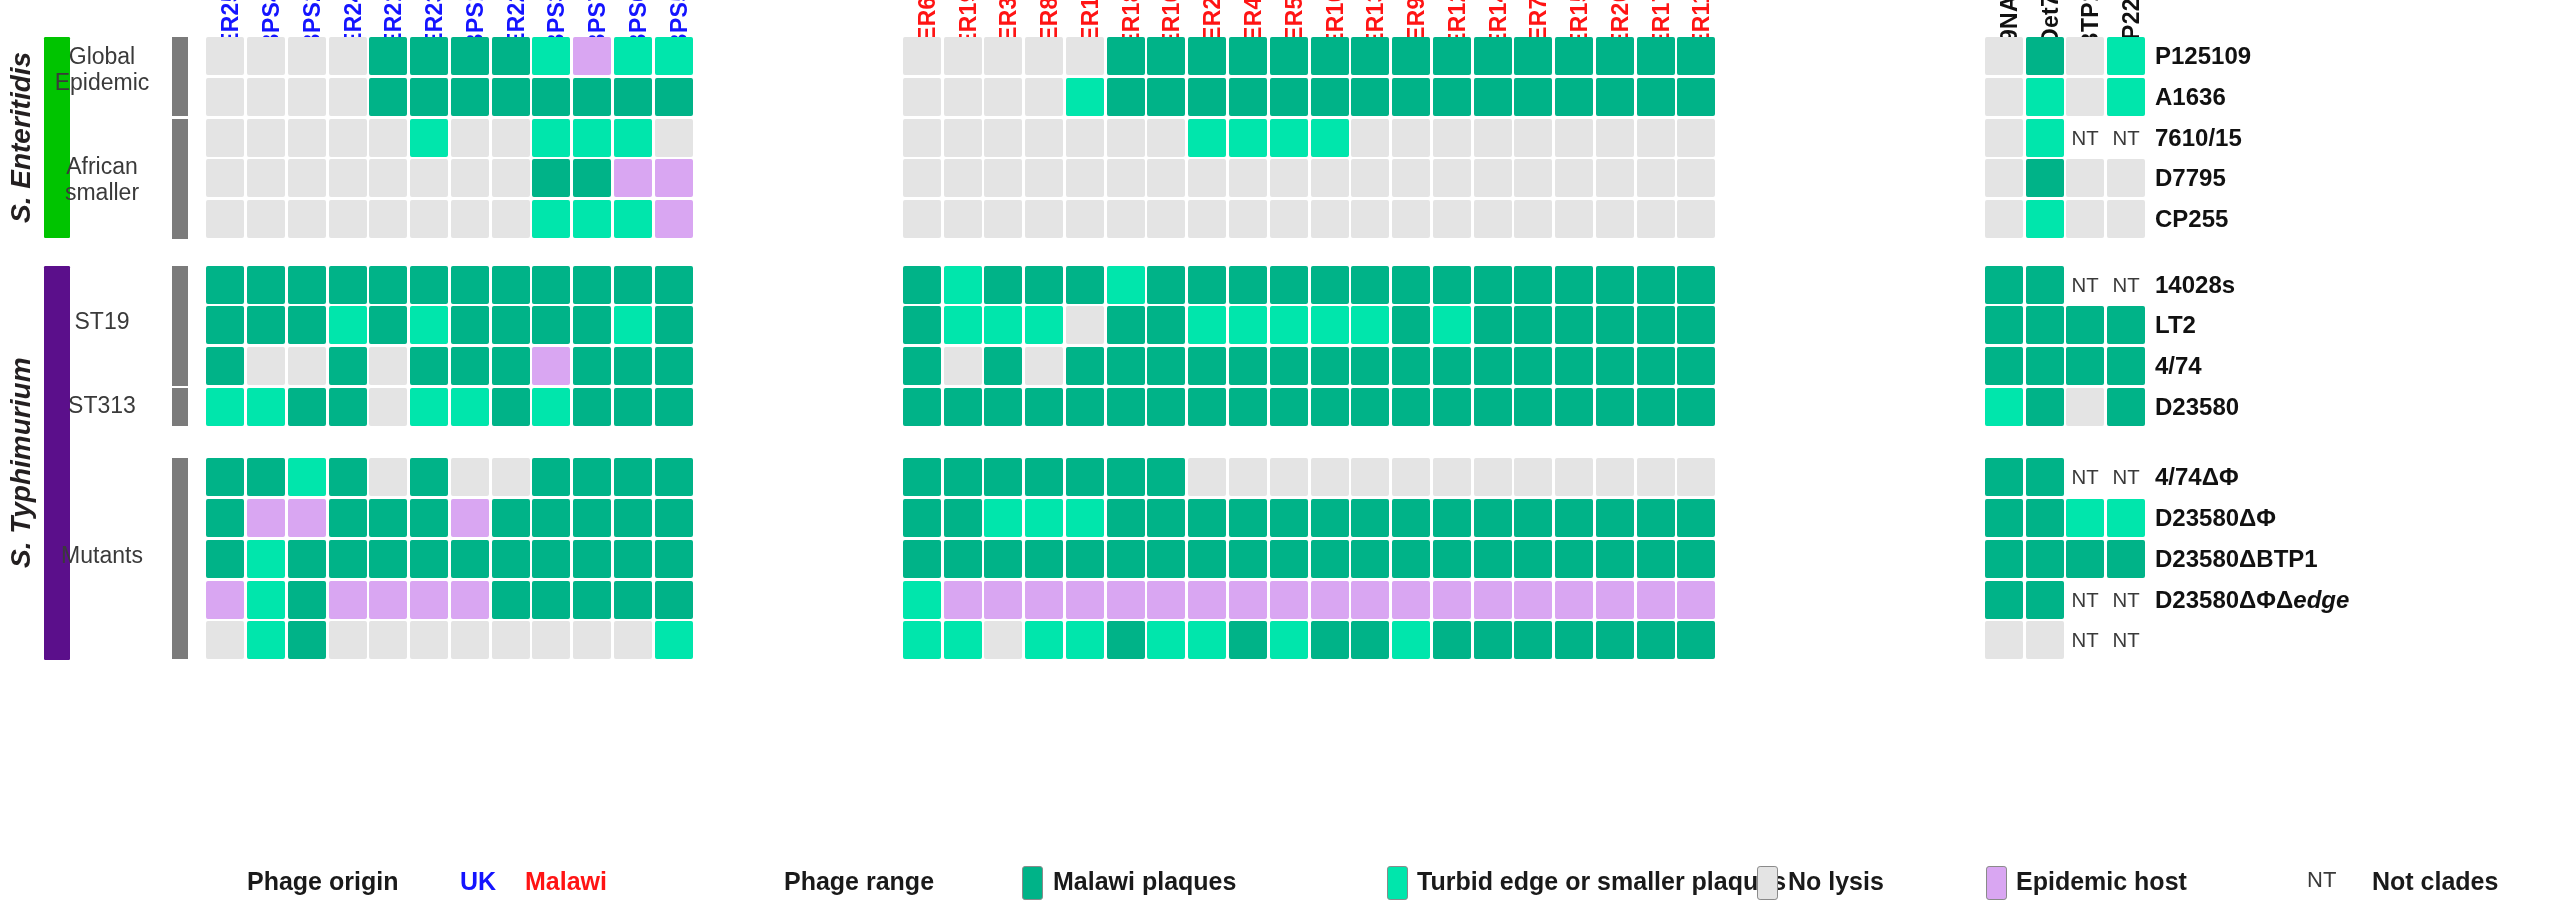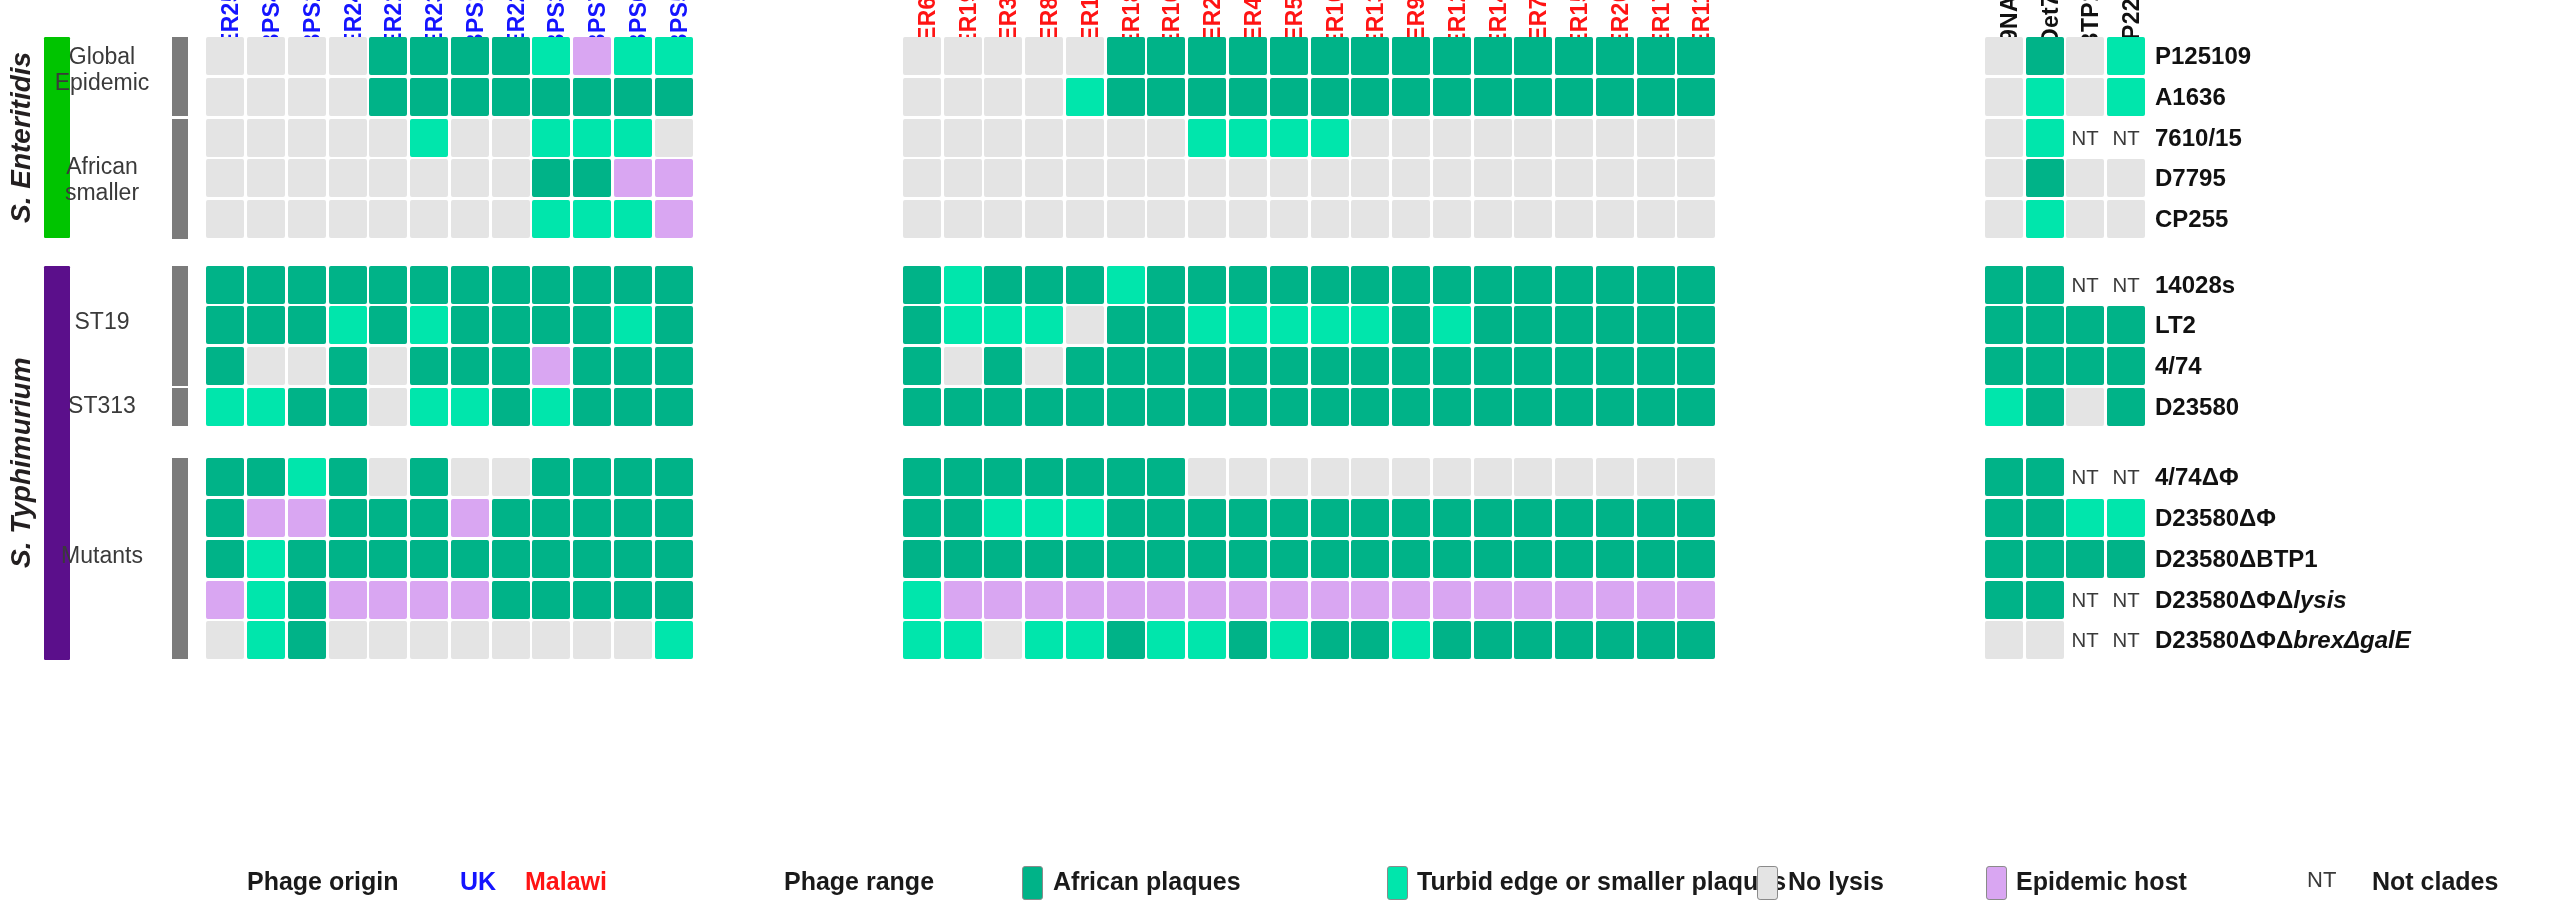--- a/index.html
+++ b/index.html
@@ -575,21 +575,21 @@
     <div class="cell" style="left: 1474px; top: 581px; width: 38px; height: 38px; background: rgb(217, 166, 242);"></div>
     <div class="cell" style="left: 1514px; top: 581px; width: 38px; height: 38px; background: rgb(217, 166, 242);"></div>
     <div class="cell" style="left: 1555px; top: 581px; width: 38px; height: 38px; background: rgb(217, 166, 242);"></div>
     <div class="cell" style="left: 1596px; top: 581px; width: 38px; height: 38px; background: rgb(217, 166, 242);"></div>
     <div class="cell" style="left: 1637px; top: 581px; width: 38px; height: 38px; background: rgb(217, 166, 242);"></div>
     <div class="cell" style="left: 1677px; top: 581px; width: 38px; height: 38px; background: rgb(217, 166, 242);"></div>
     <div class="cell" style="left: 1985px; top: 581px; width: 38px; height: 38px; background: rgb(0, 179, 136);"></div>
     <div class="cell" style="left: 2026px; top: 581px; width: 38px; height: 38px; background: rgb(0, 179, 136);"></div>
     <div class="nt" style="left: 2066px; top: 581px; width: 38px; height: 38px;">NT</div>
     <div class="nt" style="left: 2107px; top: 581px; width: 38px; height: 38px;">NT</div>
-    <div class="rowname" style="left: 2155px; top: 581px; height: 38px;">D23580ΔΦΔ<i>lysis</i></div>
+    <div class="rowname" style="left: 2155px; top: 581px; height: 38px;">D23580ΔΦΔ<i>edge</i></div>
     <div class="cell" style="left: 206px; top: 621px; width: 38px; height: 38px; background: rgb(228, 228, 228);"></div>
     <div class="cell" style="left: 247px; top: 621px; width: 38px; height: 38px; background: rgb(0, 230, 172);"></div>
     <div class="cell" style="left: 288px; top: 621px; width: 38px; height: 38px; background: rgb(0, 179, 136);"></div>
     <div class="cell" style="left: 329px; top: 621px; width: 38px; height: 38px; background: rgb(228, 228, 228);"></div>
     <div class="cell" style="left: 369px; top: 621px; width: 38px; height: 38px; background: rgb(228, 228, 228);"></div>
     <div class="cell" style="left: 410px; top: 621px; width: 38px; height: 38px; background: rgb(228, 228, 228);"></div>
     <div class="cell" style="left: 451px; top: 621px; width: 38px; height: 38px; background: rgb(228, 228, 228);"></div>
     <div class="cell" style="left: 492px; top: 621px; width: 38px; height: 38px; background: rgb(228, 228, 228);"></div>
     <div class="cell" style="left: 532px; top: 621px; width: 38px; height: 38px; background: rgb(228, 228, 228);"></div>
     <div class="cell" style="left: 573px; top: 621px; width: 38px; height: 38px; background: rgb(228, 228, 228);"></div>
@@ -612,30 +612,29 @@
     <div class="cell" style="left: 1474px; top: 621px; width: 38px; height: 38px; background: rgb(0, 179, 136);"></div>
     <div class="cell" style="left: 1514px; top: 621px; width: 38px; height: 38px; background: rgb(0, 179, 136);"></div>
     <div class="cell" style="left: 1555px; top: 621px; width: 38px; height: 38px; background: rgb(0, 179, 136);"></div>
     <div class="cell" style="left: 1596px; top: 621px; width: 38px; height: 38px; background: rgb(0, 179, 136);"></div>
     <div class="cell" style="left: 1637px; top: 621px; width: 38px; height: 38px; background: rgb(0, 179, 136);"></div>
     <div class="cell" style="left: 1677px; top: 621px; width: 38px; height: 38px; background: rgb(0, 179, 136);"></div>
     <div class="cell" style="left: 1985px; top: 621px; width: 38px; height: 38px; background: rgb(228, 228, 228);"></div>
     <div class="cell" style="left: 2026px; top: 621px; width: 38px; height: 38px; background: rgb(228, 228, 228);"></div>
     <div class="nt" style="left: 2066px; top: 621px; width: 38px; height: 38px;">NT</div>
     <div class="nt" style="left: 2107px; top: 621px; width: 38px; height: 38px;">NT</div>
-    <div class="rowname" style="left: 2155px; top: 621px; height: 38px;">D23580ΔΦΔ<i>brexΔgalE</i></div>
   </div>
 
 <div id="legend">
     <div class="lg plain" style="left: 247px; top: 3.7px;">Phage origin</div>
     <div class="lg blue" style="left: 460px; top: 3.7px;">UK</div>
     <div class="lg red" style="left: 525px; top: 3.7px;">Malawi</div>
     <div class="lg plain" style="left: 784px; top: 3.7px;">Phage range</div>
     <div class="swatch" style="left: 1022px; top: 2.5px; background: rgb(0, 179, 136);"></div>
-    <div class="lg plain" style="left: 1053px; top: 3.7px;">African plaques</div>
+    <div class="lg plain" style="left: 1053px; top: 3.7px;">Malawi plaques</div>
     <div class="swatch" style="left: 1387px; top: 2.5px; background: rgb(0, 230, 172);"></div>
     <div class="lg plain" style="left: 1417px; top: 3.7px;">Turbid edge or smaller plaques</div>
     <div class="swatch" style="left: 1757px; top: 2.5px; background: rgb(228, 228, 228);"></div>
     <div class="lg plain" style="left: 1788px; top: 3.7px;">No lysis</div>
     <div class="swatch" style="left: 1986px; top: 2.5px; background: rgb(217, 166, 242);"></div>
     <div class="lg plain" style="left: 2016px; top: 3.7px;">Epidemic host</div>
     <div class="lg ntlab" style="left: 2307px; top: 3.7px;">NT</div>
     <div class="lg plain" style="left: 2372px; top: 3.7px;">Not clades</div>
   </div>
 

